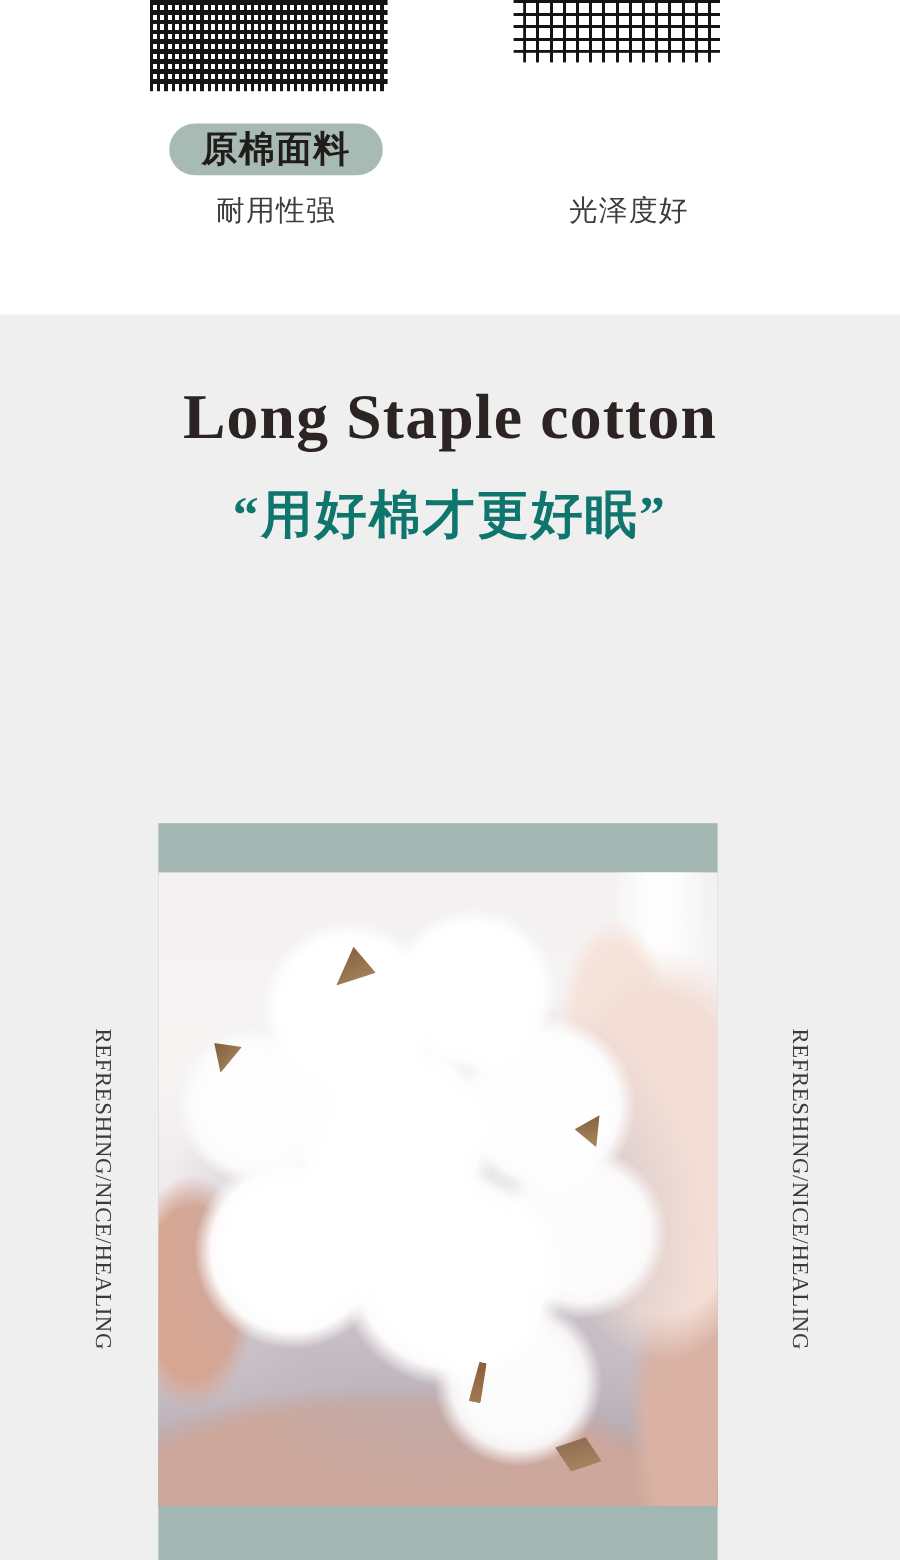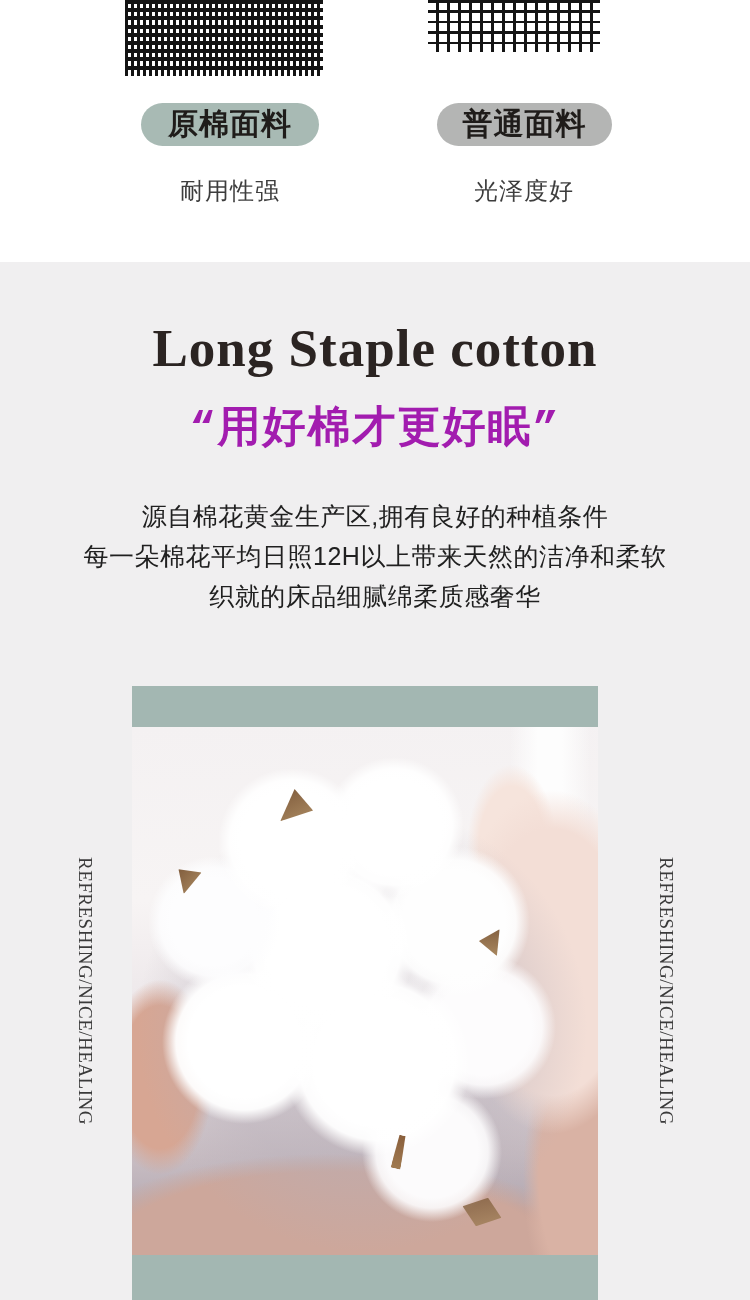--- a/index.html
+++ b/index.html
@@ -34,38 +34,38 @@
   .pill {
     position:absolute; top:103px; height:43px; border-radius:22px;
     display:flex; align-items:center; justify-content:center;
     font-family:Liberation Serif, serif;
     font-size:30px; font-weight:700; color:#1f1c1a; letter-spacing:1px;
   }
   .pill-left  { left:141px; width:178px; background:#a8bab4; }
   .pill-right { left:437px; width:175px; background:#b4b5b4; }
 
   .features {
-    position:absolute; top:173px; width:212px; text-align:center;
+    position:absolute; top:158px; width:212px; text-align:center;
     font-size:24px; line-height:36px; color:#3d3d3d; letter-spacing:1px;
   }
   .features-left  { left:124px; }
   .features-right { left:418px; }
 
   
   .hero { position:absolute; left:0; top:262px; width:750px; height:1038px; background:#f0eff0; }
 
   .hero-title {
     position:absolute; left:0; top:54px; width:100%; text-align:center;
     font-family:"Liberation Serif","DejaVu Serif",serif;
     font-size:53px; line-height:64px; color:#2b2422; letter-spacing:1px;
   }
   .hero-slogan {
     position:absolute; left:0; top:140px; width:100%; text-align:center;
-    font-family:Liberation Mono, monospace;
-    font-size:43px; line-height:56px; font-weight:700; color:#a21caf; letter-spacing:2px;
+    font-family:Liberation Serif, serif;
+    font-size:43px; line-height:56px; font-weight:700; color:#0f766e; letter-spacing:2px;
   }
   .hero-desc {
     position:absolute; left:0; top:234px; width:100%; text-align:center;
     font-size:25px; line-height:40px; color:#202020; letter-spacing:0.5px;
   }
 
   .side-text {
     position:absolute; top:604px; height:250px; width:26px;
     writing-mode:vertical-rl; text-orientation:mixed;
     font-family:"Liberation Serif","DejaVu Serif",serif;
@@ -143,42 +143,34 @@
 <div class="page">
 
   <section class="compare">
 
     <div class="swatch swatch-dense"></div>
     <div class="swatch swatch-sparse"></div>
 
     <div class="pill pill-left">
       <span>原棉面料</span>
     </div>
-    <div class="pill pill-right">
-      <span>普通面料</span>
-    </div>
 
     <div class="features features-left">
       <div>耐用性强</div>
     </div>
     <div class="features features-right">
       <div>光泽度好</div>
     </div>
   </section>
 
   <section class="hero">
 
     <h1 class="hero-title">Long Staple cotton</h1>
     <h2 class="hero-slogan">“用好棉才更好眠”</h2>
 
-    <div class="hero-desc">
-      <div>源自棉花黄金生产区,拥有良好的种植条件</div>
-      <div>每一朵棉花平均日照12H以上带来天然的洁净和柔软</div>
-      <div>织就的床品细腻绵柔质感奢华</div>
-    </div>
 
     <div class="photo-frame"></div>
 
     <div class="photo">
       <div class="bract bract-1"></div>
       <div class="bract bract-2"></div>
       <div class="bract bract-3"></div>
       <div class="bract bract-4"></div>
       <div class="bract bract-5"></div>
     </div>

